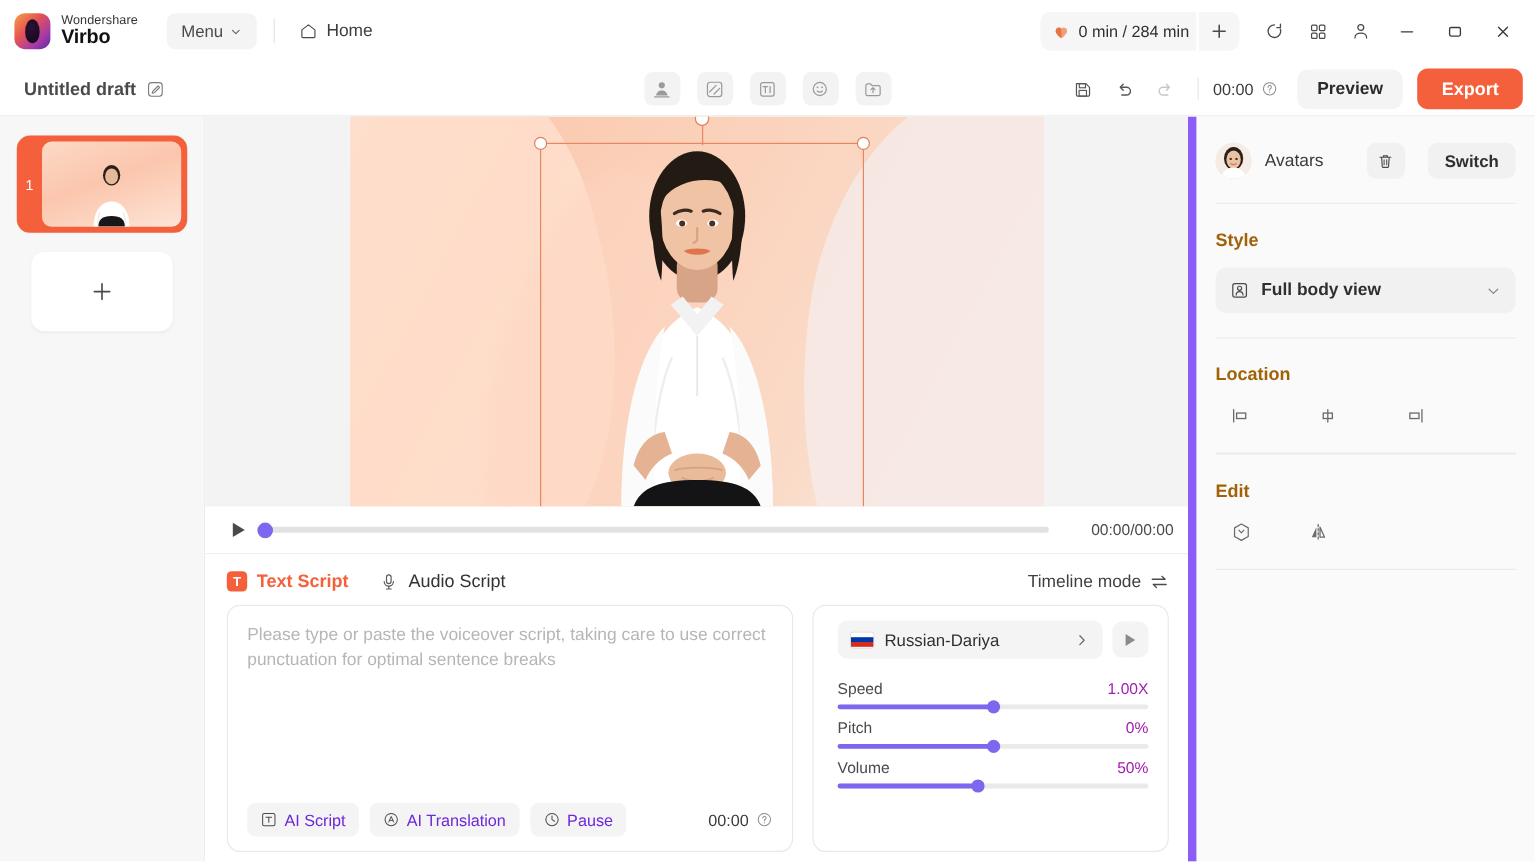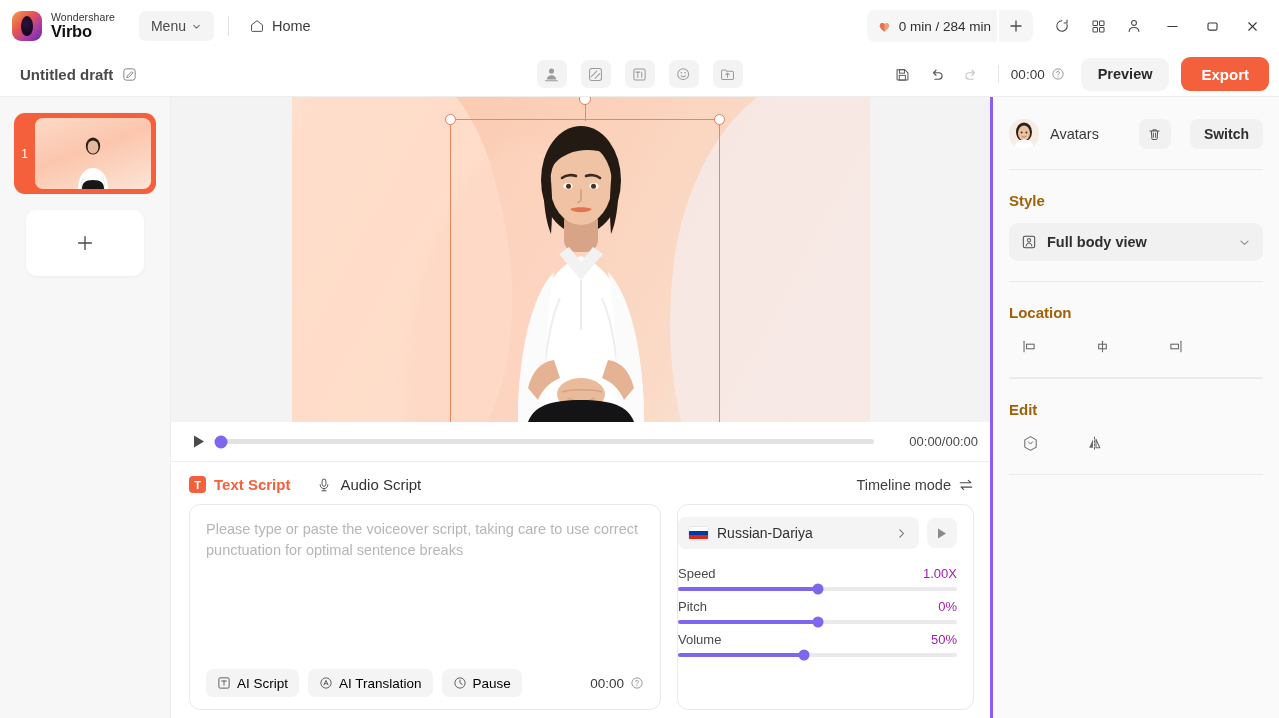--- a/index.html
+++ b/index.html
@@ -222,27 +222,27 @@
   .script-body { flex: 1; min-height: 0; display: flex; gap: 16px; }
 
   .script-card {
     width: 472px; flex: 0 0 472px; border: 1px solid #e9e9eb; border-radius: 11px;
     display: flex; flex-direction: column; padding: 14px 16px 12px 16px; background: #fff;
   }
   .script-placeholder { font-size: 14.5px; line-height: 1.42; color: #b6b6b9; flex: 1; cursor: text; }
   .script-actions { display: flex; align-items: center; gap: 9px; }
   .chip {
     display: flex; align-items: center; gap: 6px; height: 28px; padding: 0 11px;
-    border-radius: 7px; background: #f4f4f5; font-size: 13.5px; color: #000000; cursor: pointer;
+    border-radius: 7px; background: #f4f4f5; font-size: 13.5px; color: #6d28d9; cursor: pointer;
   }
   .script-count { margin-left: auto; display: flex; align-items: center; gap: 6px; font-size: 13.5px; color: #3a3a3a; }
 
   .voice-card {
     flex: 1; border: 1px solid #e9e9eb; border-radius: 11px; background: #fff;
-    padding: 12px 16px 10px 0; display: flex; flex-direction: column; gap: 3px;
+    padding: 12px 16px 10px 20px; display: flex; flex-direction: column; gap: 3px;
   }
   .voice-row { display: flex; align-items: center; gap: 8px; margin-bottom: 9px; }
   .voice-sel {
     flex: 1; height: 32px; border-radius: 8px; background: #f4f4f5;
     display: flex; align-items: center; gap: 9px; padding: 0 11px; cursor: pointer;
   }
   .flag { width: 19px; height: 13px; border-radius: 2px; overflow: hidden; flex: 0 0 19px; box-shadow: 0 0 0 .5px rgba(0,0,0,.12); }
   .flag-ru div { height: 33.33%; }
   .voice-name { font-size: 14px; color: #2f2f2f; flex: 1; }
   .voice-play {
@@ -255,21 +255,21 @@
   .srail { height: 4px; border-radius: 3px; background: #eaeaec; position: relative; cursor: pointer; }
   .sfill { position: absolute; left: 0; top: 0; bottom: 0; border-radius: 3px; background: #7b68ee; }
   .sknob {
     position: absolute; top: 50%; transform: translate(-50%,-50%);
     width: 11px; height: 11px; border-radius: 50%; background: #7b68ee;
   }
 
   
   .right {
     width: 289px; flex: 0 0 289px; background: #fafafa;
-    border-left: 3px solid #8b5cf6; padding: 0 16px; overflow: hidden;
+    border-left: 7px solid #8b5cf6; padding: 0 16px; overflow: hidden;
   }
   .rp-head { display: flex; align-items: center; gap: 11px; padding: 22px 0 20px 0; }
   .rp-avatar {
     width: 30px; height: 30px; border-radius: 50%; overflow: hidden; flex: 0 0 30px;
     background: #f0e1d8; position: relative;
   }
   .rp-title { font-size: 14.5px; color: #3a3a3a; flex: 1; }
   .icon-btn {
     width: 32px; height: 30px; border-radius: 8px; background: #f1f1f2;
     display: flex; align-items: center; justify-content: center; cursor: pointer; color: #4a4a4a;

